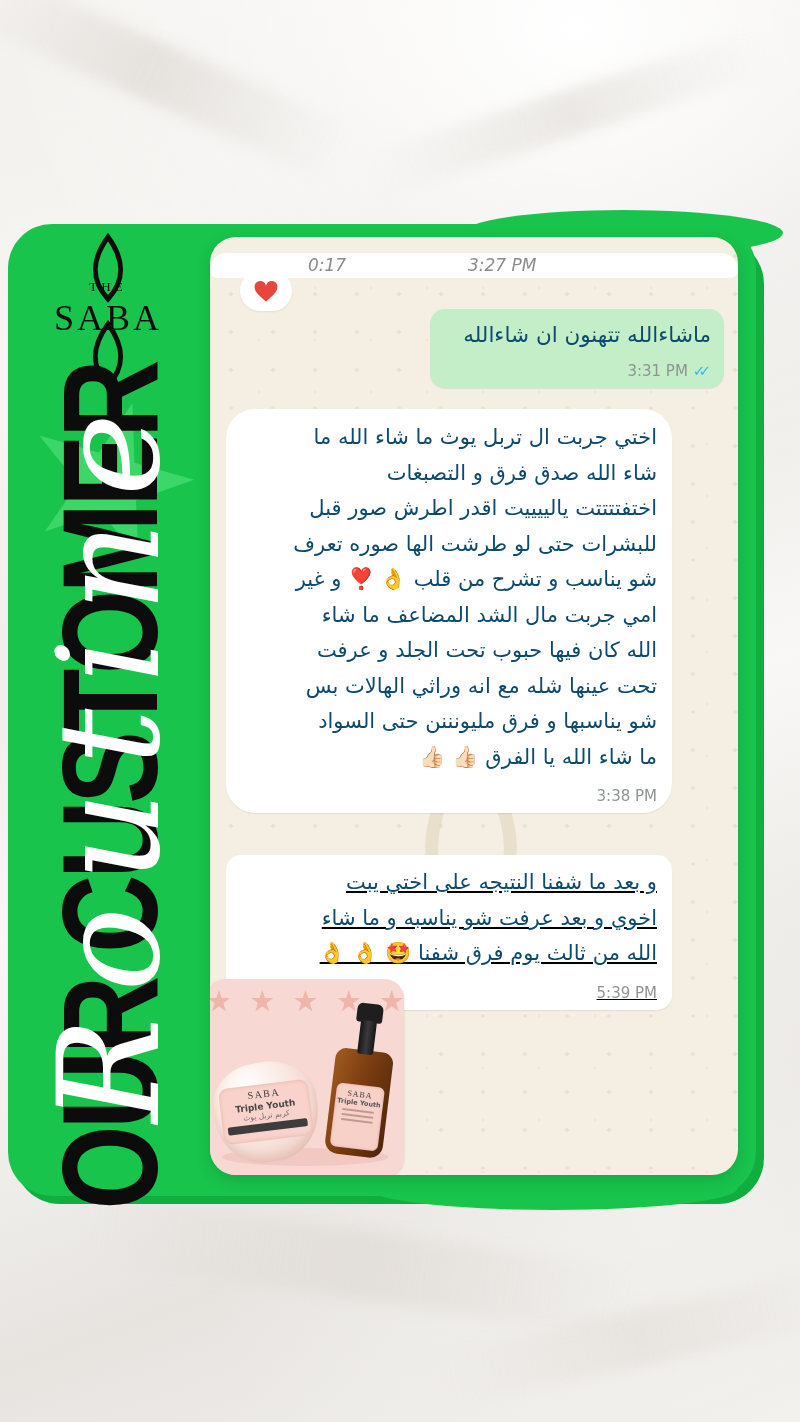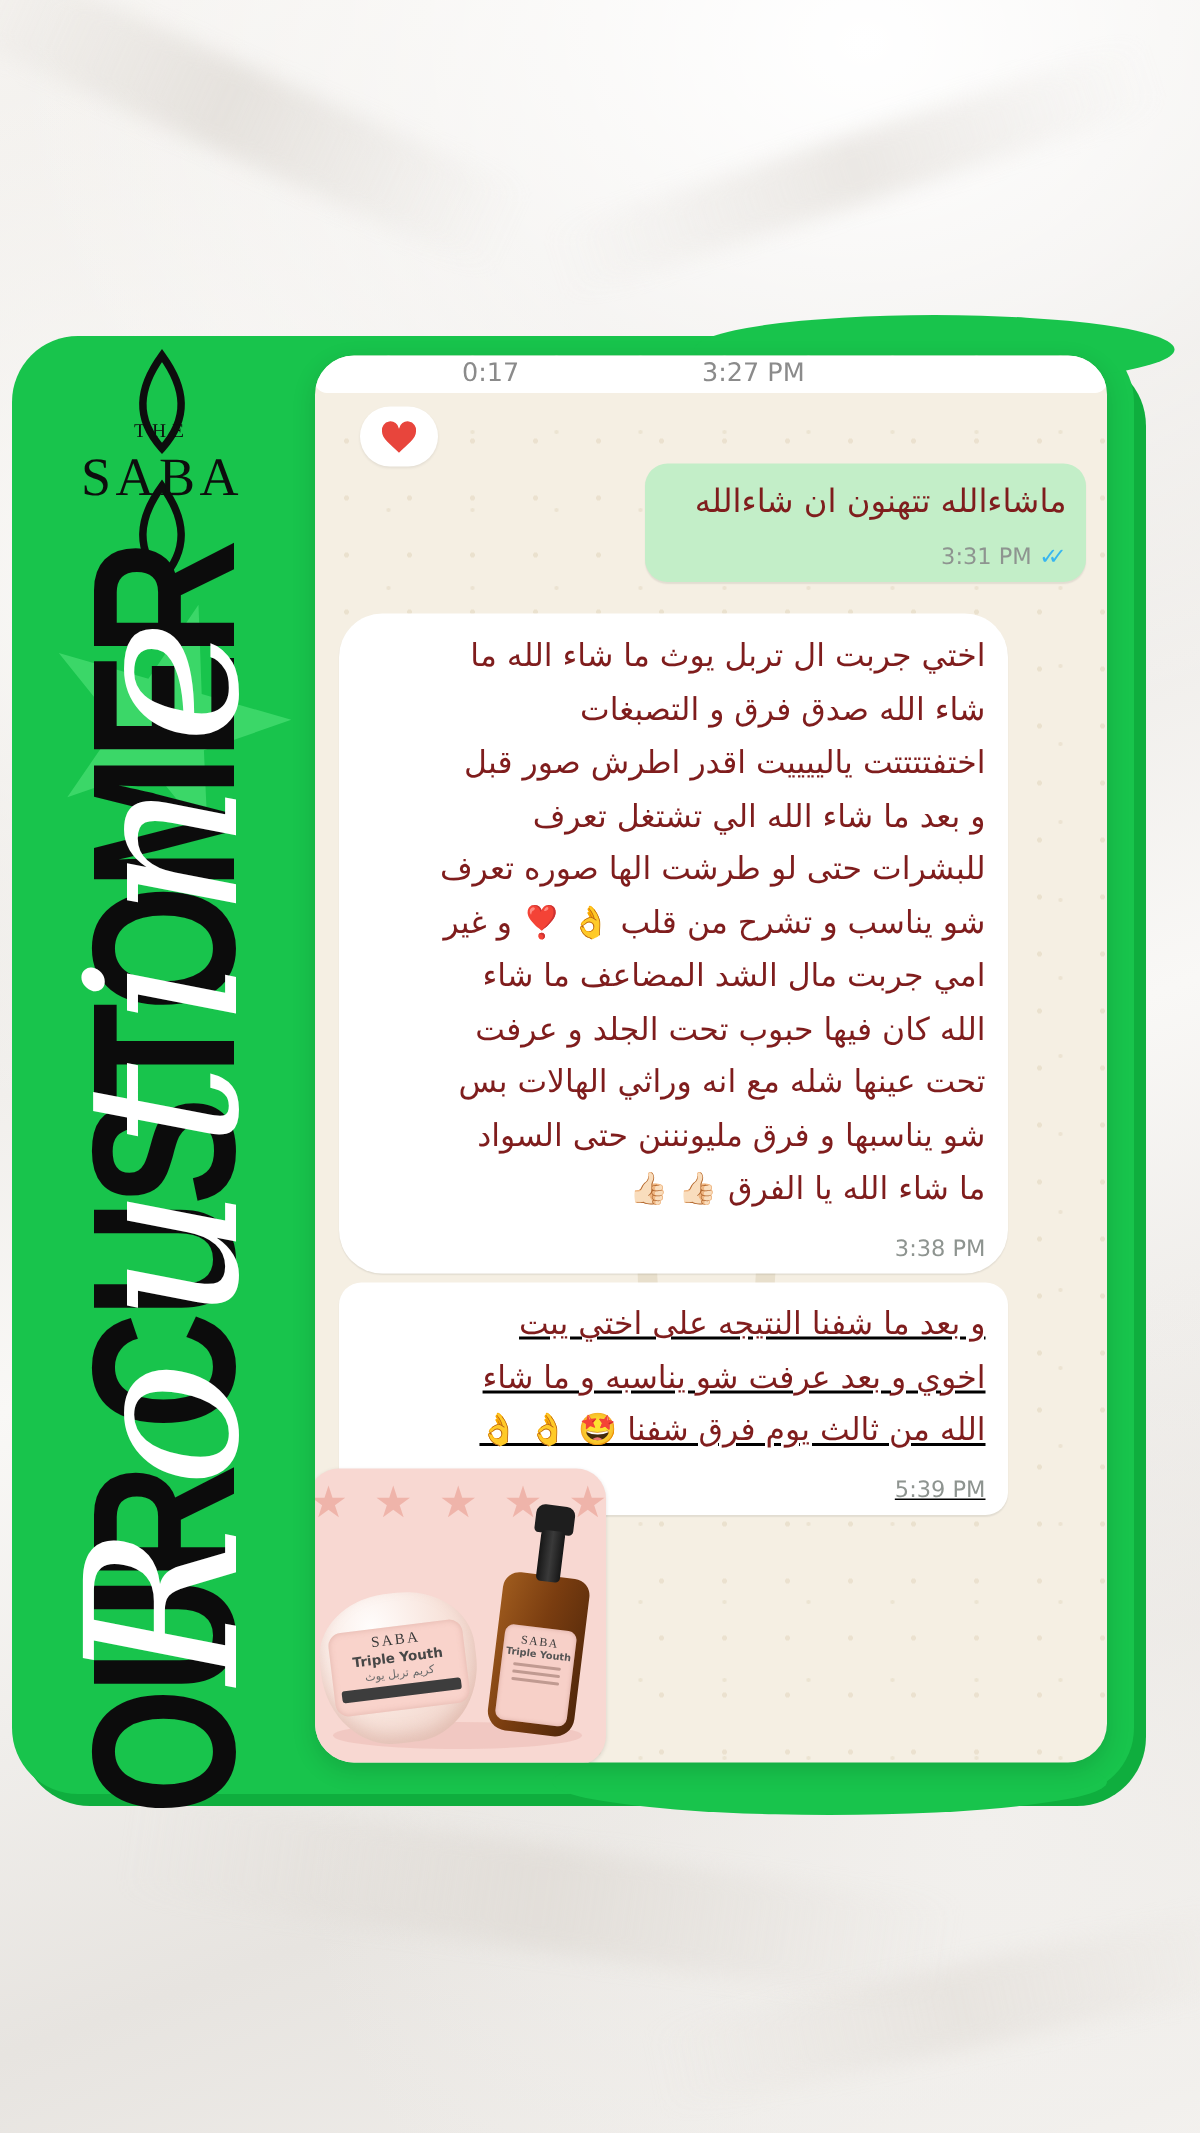--- a/index.html
+++ b/index.html
@@ -47,30 +47,30 @@
   
   .chat{position:absolute;left:210px;top:237px;width:528px;height:938px;border-radius:26px;background:#f5efe3;
     overflow:hidden;z-index:4;box-shadow:0 5px 16px rgba(0,0,0,.14);font-family:"DejaVu Sans",sans-serif;}
   .doodles{position:absolute;inset:0;opacity:.75;pointer-events:none;
     background-image:radial-gradient(circle,#e7ddc8 1.7px,transparent 1.9px),radial-gradient(circle,#e9e0cd 1.3px,transparent 1.5px);
     background-size:42px 38px,56px 52px;background-position:0 0,21px 25px;}
   .watermark{position:absolute;left:96px;top:250px;width:330px;height:460px;opacity:.55;pointer-events:none;}
   .watermark path{stroke:#ded3ba;stroke-width:13;fill:none;}
   .watermark text{fill:#e2d8c2;font-family:"Liberation Serif",serif;font-size:120px;letter-spacing:8px;}
 
-  .topbar{position:absolute;left:0;top:0;right:0;height:25px;background:#ffffff;border-radius:26px 26px 12px 12px;}
+  .topbar{position:absolute;left:0;top:16px;right:0;height:25px;background:#ffffff;border-radius:26px 26px 12px 12px;font-style:italic;}
   .topbar span{position:absolute;top:2px;font-size:17px;color:#8b8b8b;}
   .t-left{left:98px;}
   .t-right{left:258px;}
 
   .reaction{position:absolute;left:30px;top:34px;width:52px;height:40px;background:#fff;border-radius:20px;
     display:flex;align-items:center;justify-content:center;box-shadow:0 1px 2px rgba(0,0,0,.08);}
 
   .bubble{position:absolute;border-radius:15px;box-shadow:0 1px 1px rgba(0,0,0,.08);}
-  .bubble .txt{direction:rtl;text-align:right;color:#7f1d1d;}
+  .bubble .txt{direction:rtl;text-align:right;color:#0c4a6e;}
   .meta{display:flex;justify-content:flex-end;align-items:center;gap:5px;direction:ltr;margin-top:12px;}
   .meta .tm{font-size:15px;color:#8e9490;}
   .meta .ticks{font-size:15px;font-weight:bold;color:#38b6f0;letter-spacing:-7px;padding-right:7px;}
 
   .out{right:14px;top:72px;width:268px;background:#c3eec8;padding:11px 13px 8px;}
   .out .txt{font-size:21.5px;line-height:30px;}
 
   .in1{left:16px;top:172px;width:416px;background:#ffffff;padding:11px 15px 8px;border-radius:29px;}
   .in2{left:16px;top:618px;width:416px;background:#ffffff;padding:10px 15px 8px;text-decoration:underline;}
   .in1 .txt div,.in2 .txt div{font-size:21px;line-height:35.5px;white-space:nowrap;}
@@ -156,21 +156,20 @@
         <span class="tm">3:31 PM</span>
         <span class="ticks">✓✓</span>
       </div>
     </div>
 
     <div class="bubble in1">
       <div class="txt">
         <div>اختي جربت ال تربل يوث ما شاء الله ما</div>
         <div>شاء الله صدق فرق و التصبغات</div>
         <div>اختفتتتتت يالييييت اقدر اطرش صور قبل</div>
-        <div>و بعد ما شاء الله الي تشتغل تعرف</div>
         <div>للبشرات حتى لو طرشت الها صوره تعرف</div>
         <div>شو يناسب و تشرح من قلب 👌 ❣️ و غير</div>
         <div>امي جربت مال الشد المضاعف ما شاء</div>
         <div>الله كان فيها حبوب تحت الجلد و عرفت</div>
         <div>تحت عينها شله مع انه وراثي الهالات بس</div>
         <div>شو يناسبها و فرق مليونننن حتى السواد</div>
         <div>ما شاء الله يا الفرق 👍🏻 👍🏻</div>
       </div>
       <div class="meta">
           <span class="tm">3:38 PM</span>

